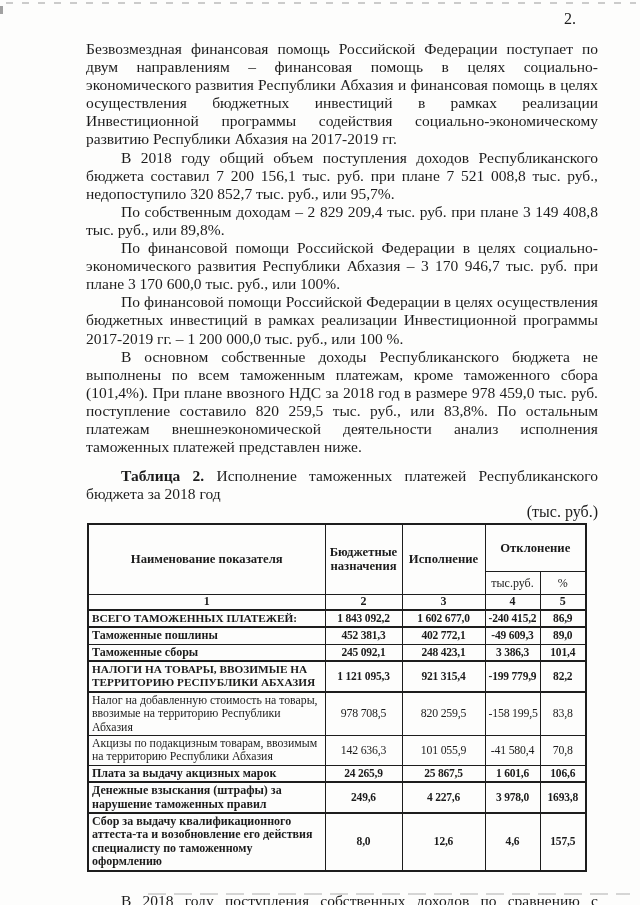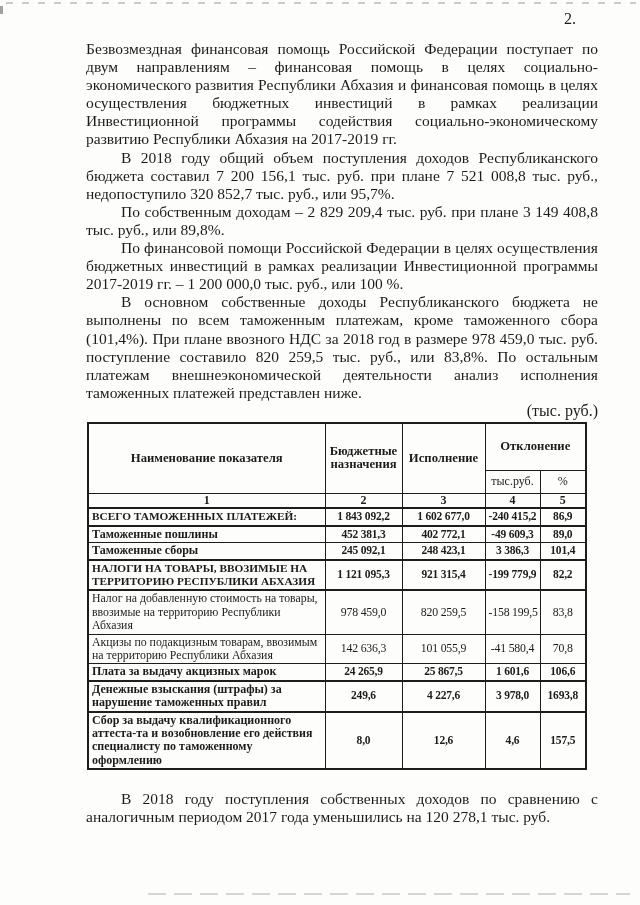--- a/index.html
+++ b/index.html
@@ -82,23 +82,25 @@
   <div class="artifact-top"></div>
   <div class="artifact-speck"></div>
   <div class="artifact-bottom"></div>
 
   <div class="pageno">2.</div>
 
   <div class="content">
     <p class="body">Безвозмездная финансовая помощь Российской Федерации поступает по двум направлениям – финансовая помощь в целях социально-экономического развития Республики Абхазия и финансовая помощь в целях осуществления бюджетных инвестиций в рамках реализации Инвестиционной программы содействия социально-экономическому развитию Республики Абхазия на 2017-2019 гг.</p>
     <p class="body indent">В 2018 году общий объем поступления доходов Республиканского бюджета составил 7 200 156,1 тыс. руб. при плане 7 521 008,8 тыс. руб., недопоступило 320 852,7 тыс. руб., или 95,7%.</p>
     <p class="body indent">По собственным доходам – 2 829 209,4 тыс. руб. при плане 3 149 408,8 тыс. руб., или 89,8%.</p>
+    <p class="body indent">По финансовой помощи Российской Федерации в целях социально-экономического развития Республики Абхазия – 3 170 946,7 тыс. руб. при плане 3 170 600,0 тыс. руб., или 100%.</p>
     <p class="body indent">По финансовой помощи Российской Федерации в целях осуществления бюджетных инвестиций в рамках реализации Инвестиционной программы 2017-2019 гг. – 1 200 000,0 тыс. руб., или 100 %.</p>
     <p class="body indent">В основном собственные доходы Республиканского бюджета не выполнены по всем таможенным платежам, кроме таможенного сбора (101,4%). При плане ввозного НДС за 2018 год в размере 978 459,0 тыс. руб. поступление составило 820 259,5 тыс. руб., или 83,8%. По остальным платежам внешнеэкономической деятельности анализ исполнения таможенных платежей представлен ниже.</p>
 
+    <p class="body indent caption"><span class="bold">Таблица 2.</span><span> Исполнение таможенных платежей Республиканского бюджета за 2018 год</span></p>
 
     <p class="units">(тыс. руб.)</p>
 
     <table class="t">
       <colgroup>
         <col style="width:237px">
         <col style="width:77px">
         <col style="width:83px">
         <col style="width:55px">
         <col style="width:46px">
@@ -145,21 +147,21 @@
         </tr>
         <tr class="r-caps thick">
           <td class="name">НАЛОГИ НА ТОВАРЫ, ВВОЗИМЫЕ НА ТЕРРИТОРИЮ РЕСПУБЛИКИ АБХАЗИЯ</td>
           <td class="val">1 121 095,3</td>
           <td class="val">921 315,4</td>
           <td class="val">-199 779,9</td>
           <td class="val">82,2</td>
         </tr>
         <tr class="r-normal">
           <td class="name">Налог на добавленную стоимость на товары, ввозимые на территорию Республики Абхазия</td>
-          <td class="val">978 459,0</td>
+          <td class="val">978 708,5</td>
           <td class="val">820 259,5</td>
           <td class="val">-158 199,5</td>
           <td class="val">83,8</td>
         </tr>
         <tr class="r-normal">
           <td class="name">Акцизы по подакцизным товарам, ввозимым на территорию Республики Абхазия</td>
           <td class="val">142 636,3</td>
           <td class="val">101 055,9</td>
           <td class="val">-41 580,4</td>
           <td class="val">70,8</td>

